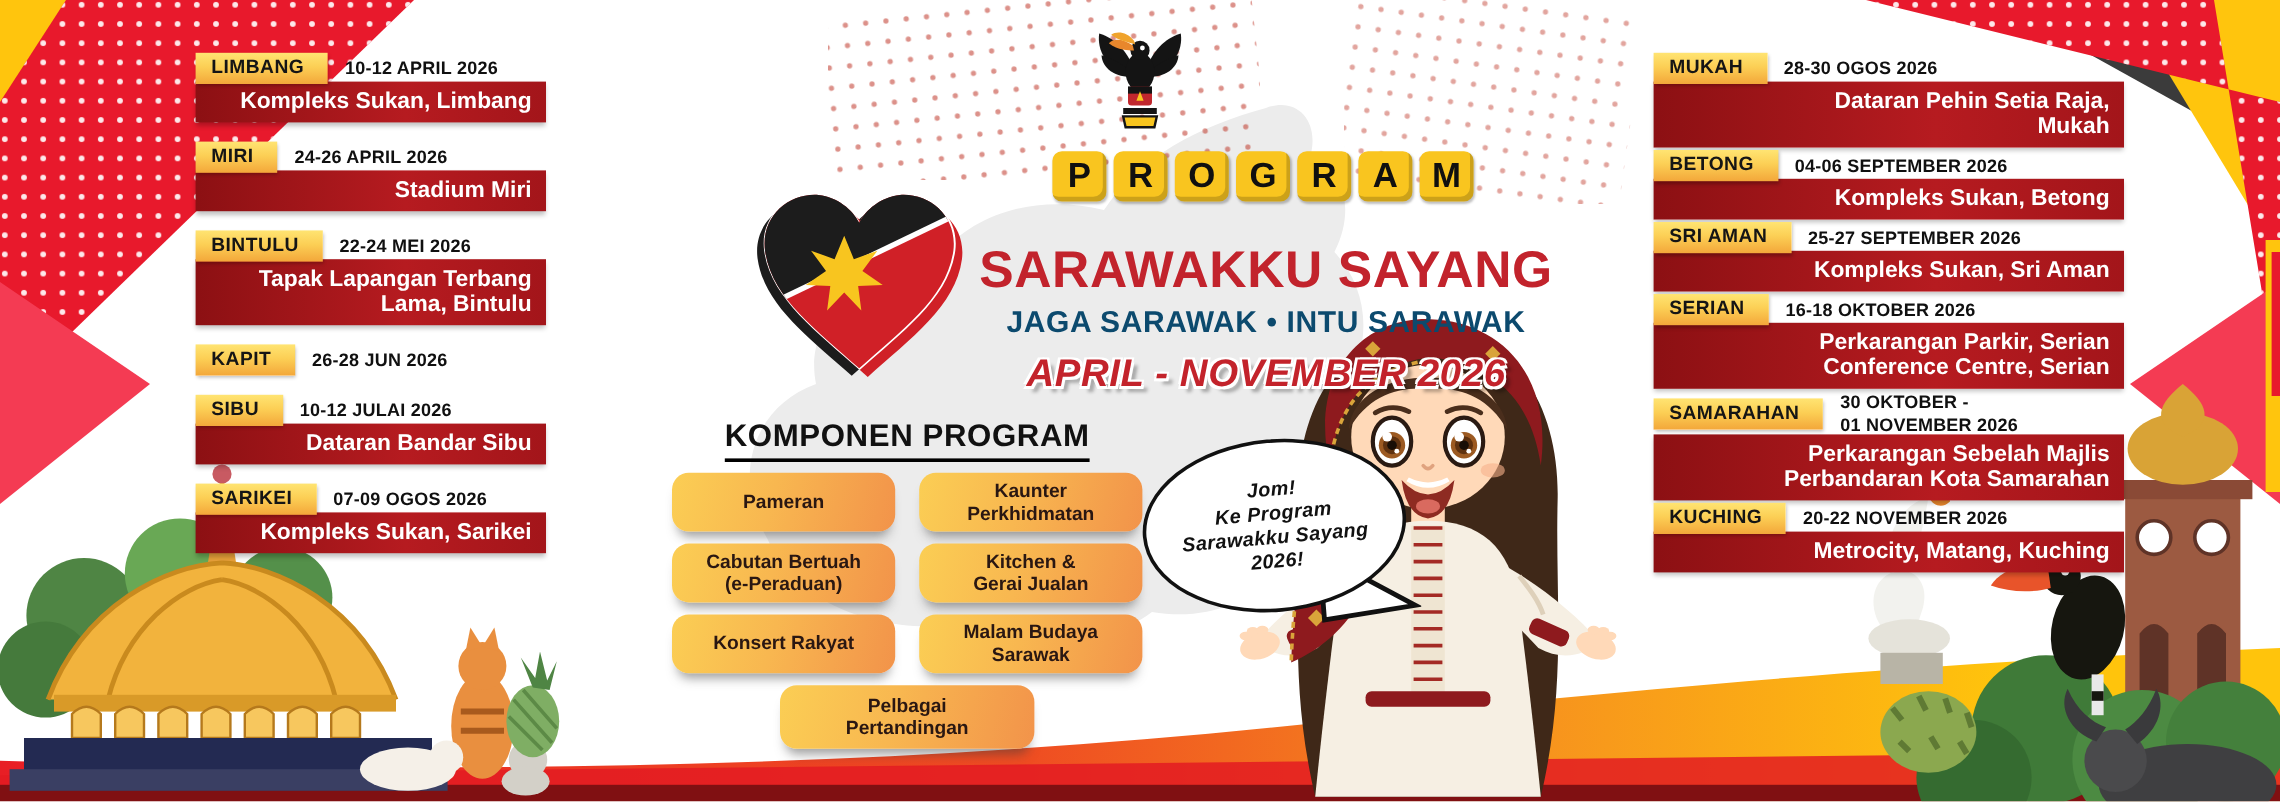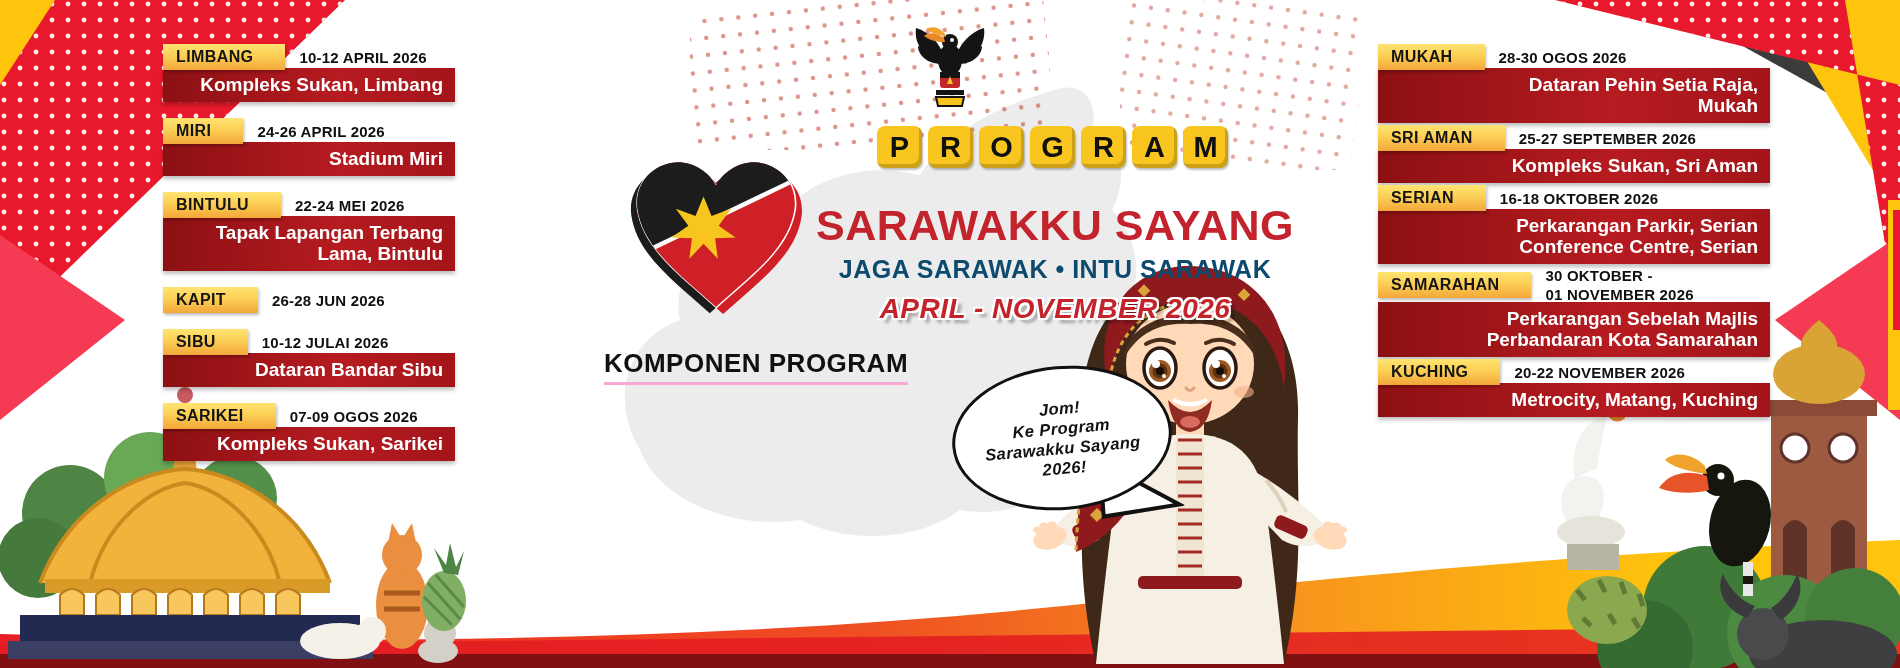--- a/index.html
+++ b/index.html
@@ -21,21 +21,21 @@
   
   .col{position:absolute;display:flex;flex-direction:column;z-index:10;}
   .col-left{left:163px;top:44px;width:292px;gap:16px;}
   .col-right{left:1378px;top:44px;width:392px;gap:2px;}
   .entry{display:flex;flex-direction:column;}
   .entry-head{display:flex;align-items:center;gap:14px;position:relative;z-index:2;}
   .tab{
     display:inline-block;flex-shrink:0;
     background:linear-gradient(180deg,#ffe472 0%,#fccf55 45%,#f3a73a 100%);
     color:#151515;font-weight:800;font-size:16px;letter-spacing:.4px;
-    padding:4px 32px 4px 13px;box-shadow:1px 2px 3px rgba(0,0,0,.28);
+    padding:4px 20px 4px 13px;box-shadow:1px 2px 3px rgba(0,0,0,.28);
   }
   .date{font-weight:800;font-size:15px;color:#101010;letter-spacing:.2px;white-space:pre-line;line-height:19px;}
   .venue{
     background:linear-gradient(90deg,#8c1013 0%,#b61b20 60%,#a3151a 100%);
     color:#fff;font-weight:700;font-size:19px;line-height:21px;
     padding:6px 12px 7px;margin-top:-2px;box-shadow:0 3px 4px rgba(0,0,0,.25);
     white-space:pre-line;position:relative;z-index:1;text-align:right;
   }
   
   .crest{position:absolute;left:912px;top:24px;z-index:10;}
@@ -44,28 +44,28 @@
     width:45px;height:42px;border-radius:8px;background:#f9c51f;
     box-shadow:inset -3px -4px 0 rgba(0,0,0,.18),1px 2px 2px rgba(0,0,0,.25);
     display:flex;align-items:center;justify-content:center;
     font-weight:800;font-size:29px;color:#101010;
   }
   .heart-logo{position:absolute;left:626px;top:150px;z-index:10;}
   .title-wrap{position:absolute;left:815px;top:202px;width:480px;text-align:center;z-index:10;}
   .main-title{font-size:43px;font-weight:800;color:#c2232c;letter-spacing:.5px;line-height:46px;}
   .sub-title{font-size:25px;font-weight:800;color:#0c4a6e;letter-spacing:.5px;margin-top:7px;}
   .date-range{
-    margin-top:9px;font-size:28px;font-weight:800;font-style:italic;color:#c3232b;letter-spacing:.5px;
+    margin-top:9px;font-size:32px;font-weight:800;font-style:italic;color:#c3232b;letter-spacing:.5px;
     text-shadow:-2px -2px 0 #fff,2px -2px 0 #fff,-2px 2px 0 #fff,2px 2px 0 #fff,5px 5px 3px rgba(0,0,0,.3);
   }
   
   .komponen-head{position:absolute;left:560px;top:348px;width:392px;text-align:center;z-index:10;}
   .komponen-head span{
     display:inline-block;font-size:26px;font-weight:800;color:#111;letter-spacing:.5px;
-    border-bottom:3px solid #f9a8d4;padding-bottom:3px;
+    border-bottom:3px solid #000000;padding-bottom:3px;
   }
   .btn-grid{
     position:absolute;left:560px;top:394px;width:392px;z-index:10;
     display:grid;grid-template-columns:186px 186px;justify-content:space-between;row-gap:10px;
   }
   .comp-btn{
     min-height:49px;border-radius:14px;
     background:linear-gradient(105deg,#fbce54 0%,#f8b750 45%,#f2934a 100%);
     box-shadow:0 9px 9px -5px rgba(60,60,60,.5);
     display:flex;align-items:center;justify-content:center;text-align:center;
@@ -339,20 +339,35 @@
 
   <div class="title-wrap">
     <div class="main-title">SARAWAKKU SAYANG</div>
     <div class="sub-title">JAGA SARAWAK • INTU SARAWAK</div>
     <div class="date-range">APRIL - NOVEMBER 2026</div>
   </div>
 
   <div class="komponen-head">
     <span>KOMPONEN PROGRAM</span>
   </div>
+  <div class="btn-grid">
+
+  <div class="comp-btn">Pameran</div>
+      <div class="comp-btn">Kaunter
+Perkhidmatan</div>
+      <div class="comp-btn">Cabutan Bertuah
+(e-Peraduan)</div>
+      <div class="comp-btn">Kitchen &amp;
+Gerai Jualan</div>
+      <div class="comp-btn">Konsert Rakyat</div>
+      <div class="comp-btn">Malam Budaya
+Sarawak</div>
+      <div class="comp-btn">Pelbagai
+Pertandingan</div>
+    </div>
 
   <svg class="bubble-tail" width="95" height="70" viewBox="0 0 95 70">
     <polygon points="6,4 90,38 16,58" fill="#fff" stroke="#111" stroke-width="4"></polygon>
     <rect x="0" y="0" width="40" height="22" fill="#fff"></rect>
   </svg>
   <div class="bubble">
 
   <span>Jom!</span>
       <span>Ke Program</span>
       <span>Sarawakku Sayang</span>
@@ -414,20 +429,27 @@
 
       <div class="entry">
         <div class="entry-head">
           <span class="tab">MUKAH</span>
           <span class="date">28-30 OGOS 2026</span>
         </div>
         <div class="venue">Dataran Pehin Setia Raja,
 Mukah</div>
       </div>
 
+      <div class="entry">
+        <div class="entry-head">
+          <span class="tab">BETONG</span>
+          <span class="date">04-06 SEPTEMBER 2026</span>
+        </div>
+        <div class="venue">Kompleks Sukan, Betong</div>
+      </div>
 
       <div class="entry">
         <div class="entry-head">
           <span class="tab">SRI AMAN</span>
           <span class="date">25-27 SEPTEMBER 2026</span>
         </div>
         <div class="venue">Kompleks Sukan, Sri Aman</div>
       </div>
 
       <div class="entry">

